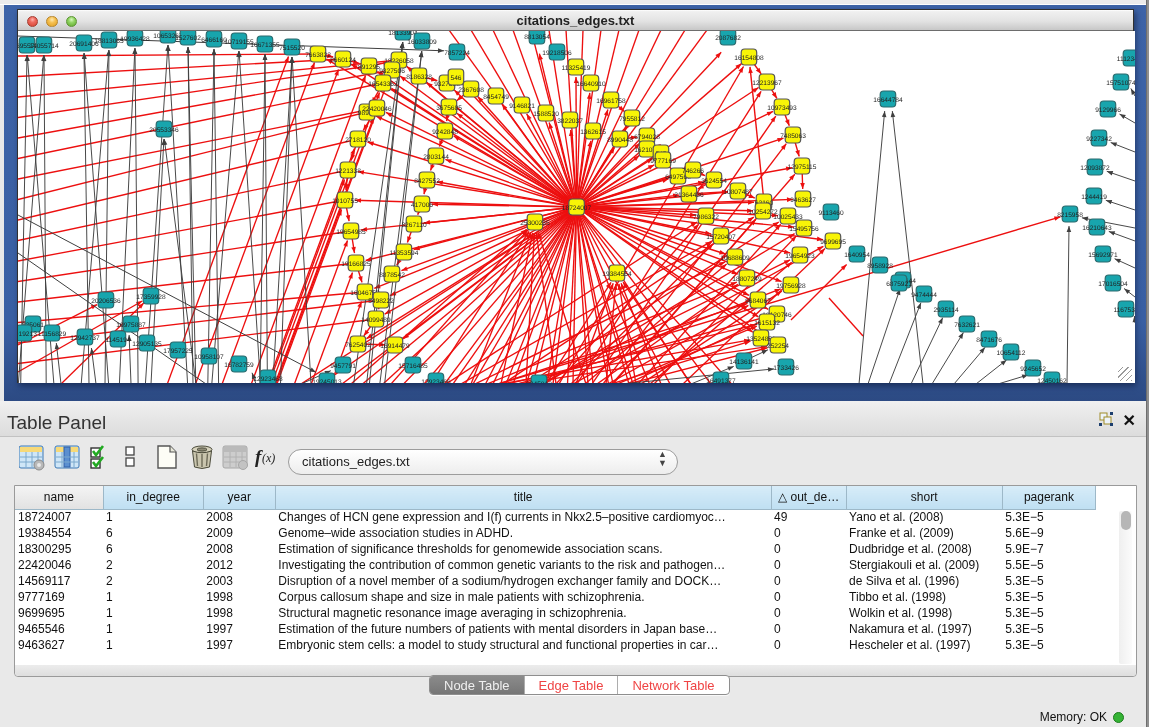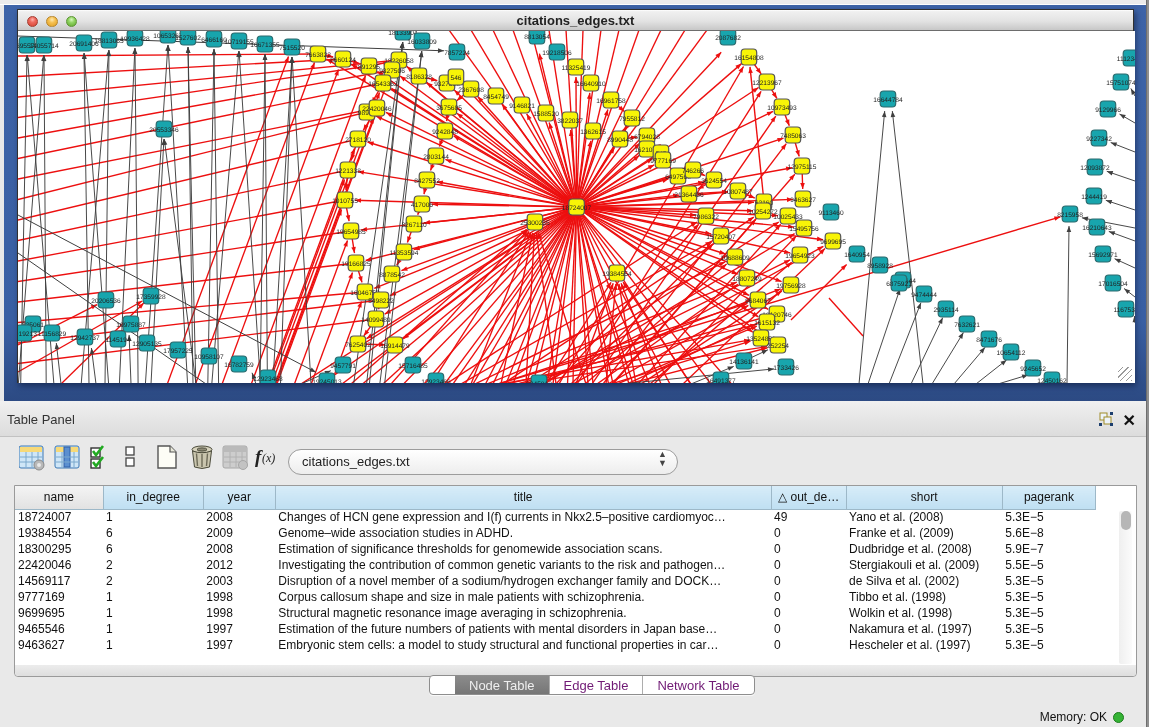--- a/index.html
+++ b/index.html
@@ -22,21 +22,21 @@
 #tl-r { left:8.5px;  background:radial-gradient(circle at 50% 30%,#ffb3ad 0%,#ee6b60 35%,#d4412f 100%); border:1px solid #a53d31; }
 #tl-y { left:28px; background:radial-gradient(circle at 50% 30%,#ffe9b0 0%,#f5bf4f 40%,#dfa023 100%); border:1px solid #b7852a; }
 #tl-g { left:47.5px; background:radial-gradient(circle at 50% 30%,#d7f8c0 0%,#8fd360 40%,#60a72e 100%); border:1px solid #5c9434; }
 #graph { position:absolute; left:0; top:21px; width:1117px; height:352px; background:#fff; overflow:hidden; }
 #resizegrip { position:absolute; right:1px; bottom:1px; width:14px; height:14px;
  background:repeating-linear-gradient(135deg, transparent 0 3px, #9a9a9a 3px 4px); }
 
 #tablepanel { position:absolute; left:0; top:401px; width:1146px; height:326px; background:#e9e9e9; }
 #tphead { position:absolute; left:0; top:0; width:100%; height:36px;
   background:linear-gradient(180deg,#f0f0f0,#dcdcdc); border-bottom:1px solid #c2c2c2; }
-#tphead .t { position:absolute; left:7px; top:11px; font-size:13px; color:#333; }
+#tphead .t { position:absolute; left:7px; top:11px; font-size:19px; color:#333; }
 #tpx { position:absolute; right:10px; top:10px; font-size:16px; font-weight:bold; color:#111; }
 #tpfloat { position:absolute; right:33px; top:11px; width:14px; height:14px; }
 
 #toolbar { position:absolute; left:0; top:37px; width:100%; height:46px; }
 #combo { position:absolute; left:288px; top:11px; width:390px; height:26px;
   background:linear-gradient(180deg,#ffffff,#ededed); border:1px solid #9c9c9c; border-radius:13px;
   font-size:13px; color:#222; line-height:24px; padding-left:13px; }
 #combo .arr { position:absolute; right:10px; top:0; font-size:9px; color:#444; line-height:1; }
 
 #tblwrap { position:absolute; left:14px; top:84px; width:1123px; height:192px;
@@ -48,22 +48,22 @@
 table.data td { height:16px; padding:0 3px 0 3px; white-space:nowrap; overflow:hidden; }
 td.c1 { padding-left:3px; }
 .w1{width:88px} .w2{width:100px} .w3{width:72px} .w4{width:495px} .w5{width:75px} .w6{width:156px} .w7{width:93px}
 #vscroll { position:absolute; right:4px; top:25px; width:13px; height:153px;
   background:linear-gradient(90deg,#efefef,#fbfbfb); border-radius:2px; }
 #vthumb { position:absolute; left:1.5px; top:0; width:10px; height:19px; background:#b6b6b6; border-radius:5px; }
 
 #tabs { position:absolute; left:429px; top:274px; height:20px; display:flex;
   border:1px solid #8e8e8e; border-radius:4px; overflow:hidden; background:#fff;
   font-size:13px; box-shadow:0 1px 0 rgba(255,255,255,.7); }
-#tabs div { padding:1px 14px 0 14px; line-height:18px; color:#701a75; }
-#tabs div.sel { background:linear-gradient(180deg,#8b8b8b,#767676); color:#efefef;margin-left:25px; }
+#tabs div { padding:1px 14px 0 14px; line-height:18px; color:#ef4444; }
+#tabs div.sel { background:linear-gradient(180deg,#8b8b8b,#767676); color:#efefef; }
 #tabs div + div { border-left:1px solid #adadad; }
 
 #status { position:absolute; right:22px; bottom:3px; font-size:12px; color:#111; }
 #status .dot { display:inline-block; width:11px; height:11px; border-radius:50%;
   background:#35b335; border:1px solid #1d7c1d; vertical-align:-2px; margin-left:6px; }
 </style></head>
 <body>
 <div id="app">
   <div id="topstrip"></div>
     <div id="whiteline"></div>
@@ -1010,21 +1010,21 @@
               <td class="c6">Yano et al. (2008)</td>
               <td class="c7">5.3E−5</td>
             </tr>
 <tr>
               <td class="c1">19384554</td>
               <td class="c2">6</td>
               <td class="c3">2009</td>
               <td class="c4">Genome–wide association studies in ADHD.</td>
               <td class="c5">0</td>
               <td class="c6">Franke et al. (2009)</td>
-              <td class="c7">5.6E−8</td>
+              <td class="c7">5.6E−9</td>
             </tr>
 <tr>
               <td class="c1">18300295</td>
               <td class="c2">6</td>
               <td class="c3">2008</td>
               <td class="c4">Estimation of significance thresholds for genomewide association scans.</td>
               <td class="c5">0</td>
               <td class="c6">Dudbridge et al. (2008)</td>
               <td class="c7">5.9E−7</td>
             </tr>
@@ -1036,21 +1036,21 @@
               <td class="c5">0</td>
               <td class="c6">Stergiakouli et al. (2009)</td>
               <td class="c7">5.5E−5</td>
             </tr>
 <tr>
               <td class="c1">14569117</td>
               <td class="c2">2</td>
               <td class="c3">2003</td>
               <td class="c4">Disruption of a novel member of a sodium/hydrogen exchanger family and DOCK…</td>
               <td class="c5">0</td>
-              <td class="c6">de Silva et al. (2002)</td>
+              <td class="c6">de Silva et al. (1996)</td>
               <td class="c7">5.3E−5</td>
             </tr>
 <tr>
               <td class="c1">9777169</td>
               <td class="c2">1</td>
               <td class="c3">1998</td>
               <td class="c4">Corpus callosum shape and size in male patients with schizophrenia.</td>
               <td class="c5">0</td>
               <td class="c6">Tibbo et al. (1998)</td>
               <td class="c7">5.3E−5</td>

